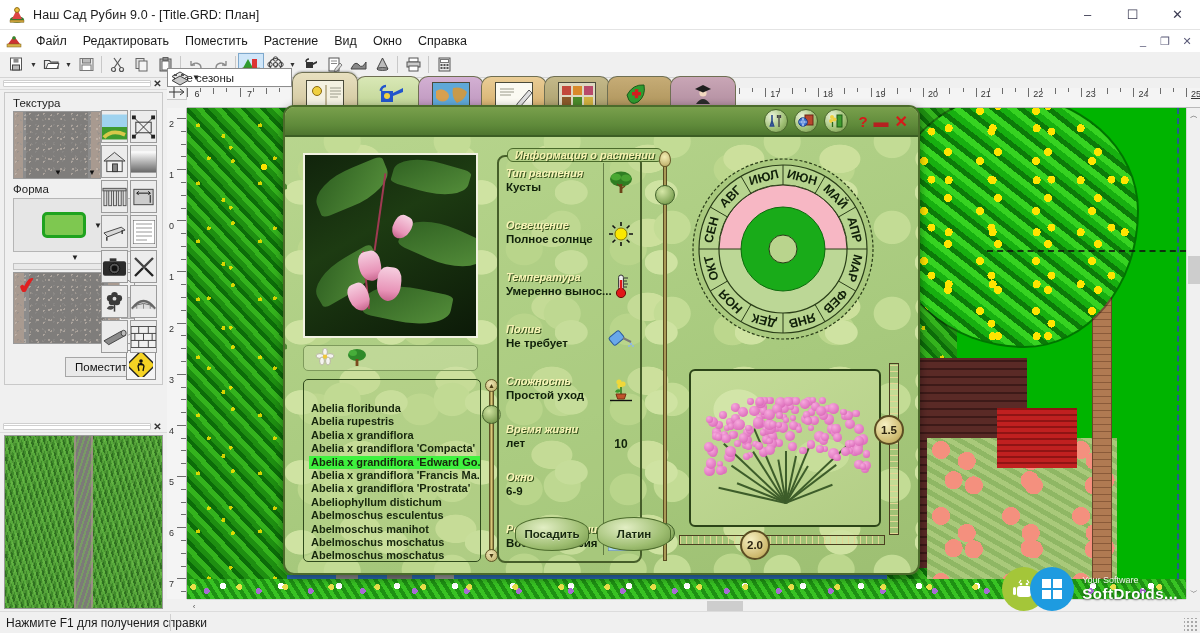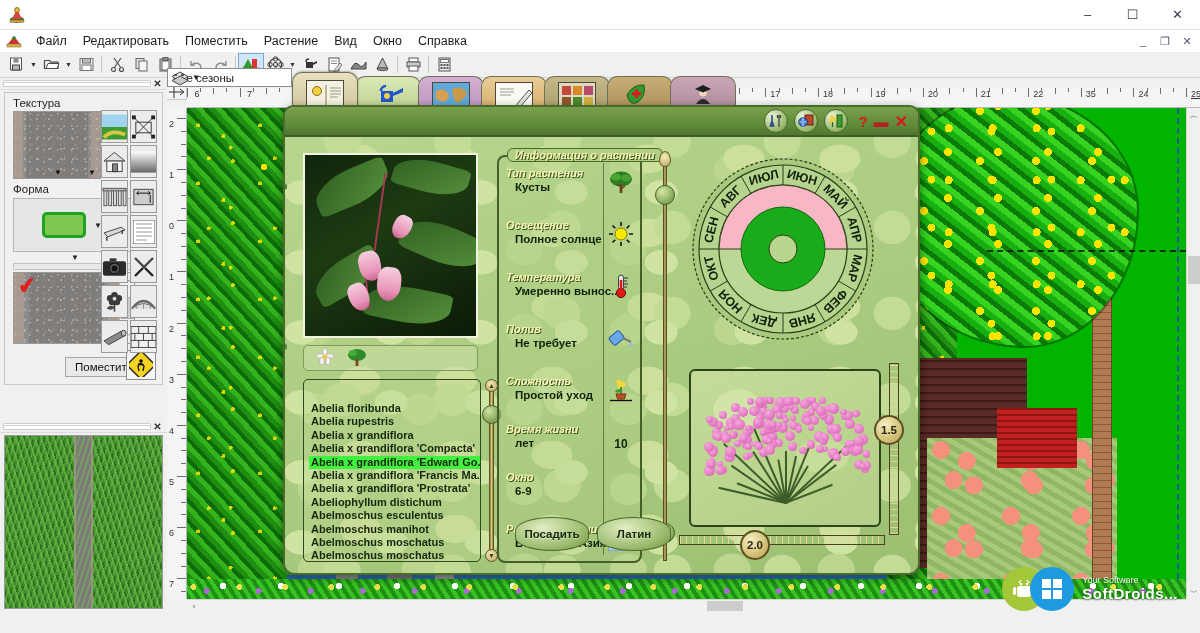--- a/index.html
+++ b/index.html
@@ -298,21 +298,21 @@
   .infobox { position:absolute; left:212px; top:48px; width:145px; height:408px;
              border:2px solid #465e2a; border-radius:8px; background:rgba(180,208,136,.30); }
   .infobox-legend { position:absolute; left:8px; top:-9px; background:#b2cf85;
                     border:1px solid #4b6b2b; border-radius:6px; padding:0 7px;
                     font-size:11px; font-weight:bold; font-style:italic; color:#f6f2b0;
                     text-shadow:1px 1px 0 #36521d; white-space:nowrap; }
   .ib-divider { position:absolute; right:36px; top:6px; bottom:6px; width:1px; background:rgba(40,60,20,.55); }
   .ib-row { position:absolute; left:7px; width:104px; }
   .ib-key { font-size:11px; font-weight:bold; font-style:italic; color:#f8f4b6;
             text-shadow:1px 1px 0 #3a5420; line-height:13px; white-space:nowrap; }
-  .ib-val { font-size:11.5px; font-weight:bold; color:#10200a; line-height:14px; white-space:nowrap;margin-left:9px; }
+  .ib-val { font-size:11.5px; font-weight:bold; color:#10200a; line-height:14px; white-space:nowrap; }
   .ib-icon { position:absolute; right:5px; width:28px; height:26px;
              display:flex; align-items:center; justify-content:center; }
   .ib-num { font-size:12px; font-weight:bold; color:#12240b; }
 
   .stalk { position:absolute; left:372px; top:50px; width:16px; height:404px; }
   .stalk-rod { position:absolute; left:6px; top:0; bottom:0; width:4px;
                background:linear-gradient(90deg,#7c6c32,#d7c67a,#7c6c32); border:1px solid #594d22; }
   .stalk-knob { position:absolute; left:-2px; width:20px; height:20px; border-radius:50%;
                 background:radial-gradient(circle at 35% 30%,#d5e7a6,#84a75a 70%,#5d7d3c);
                 border:1px solid #41612a; }
@@ -396,20 +396,21 @@
 
   <div class="titlebar">
     <div class="title-icon">
       <svg width="18" height="18" viewBox="0 0 18 18">
         <ellipse cx="9" cy="13.5" rx="7" ry="3.2" fill="#2f7d2f"></ellipse>
         <path d="M4 13 L9 3 L14 13 Z" fill="#d44"></path>
         <circle cx="9" cy="4" r="2.4" fill="#f0c040" stroke="#8a6a10"></circle>
         <rect x="2" y="14" width="14" height="2.4" fill="#c8a13a" stroke="#6d5a1c" stroke-width=".4"></rect>
       </svg>
     </div>
+    <div class="title-text">Наш Сад Рубин 9.0 - [Title.GRD: План]</div>
     <div class="wincontrols">
       <div class="wc">–</div>
       <div class="wc">☐</div>
       <div class="wc close">✕</div>
     </div>
   </div>
 
   <div class="menubar">
     <div class="menu-app-icon">
       <svg width="16" height="14" viewBox="0 0 16 14">
@@ -953,21 +954,21 @@
       <div class="rh-num" style="left: 798.684px;">21</div>
       <div class="rh-tick" style="left: 801.829px; height: 4px;"></div>
       <div class="rh-tick" style="left: 814.974px; height: 6px;"></div>
       <div class="rh-tick" style="left: 828.118px; height: 4px;"></div>
       <div class="rh-tick major" style="left: 841.263px;"></div>
       <div class="rh-num" style="left: 851.263px;">22</div>
       <div class="rh-tick" style="left: 854.408px; height: 4px;"></div>
       <div class="rh-tick" style="left: 867.553px; height: 6px;"></div>
       <div class="rh-tick" style="left: 880.697px; height: 4px;"></div>
       <div class="rh-tick major" style="left: 893.842px;"></div>
-      <div class="rh-num" style="left: 903.842px;">35</div>
+      <div class="rh-num" style="left: 903.842px;">23</div>
       <div class="rh-tick" style="left: 906.987px; height: 4px;"></div>
       <div class="rh-tick" style="left: 920.132px; height: 6px;"></div>
       <div class="rh-tick" style="left: 933.276px; height: 4px;"></div>
       <div class="rh-tick major" style="left: 946.421px;"></div>
       <div class="rh-num" style="left: 956.421px;">24</div>
       <div class="rh-tick" style="left: 959.566px; height: 4px;"></div>
       <div class="rh-tick" style="left: 972.711px; height: 6px;"></div>
       <div class="rh-tick" style="left: 985.855px; height: 4px;"></div>
       <div class="rh-tick major" style="left: 999px;"></div>
       <div class="rh-num" style="left: 1009px; text-decoration: underline;">25</div>
@@ -1486,20 +1487,25 @@
   <div class="vscroll">
     <div class="sc-btn">︿</div>
     <div class="sc-thumb-v"></div>
     <div class="sc-btn" style="position:absolute;bottom:0;left:0;">﹀</div>
   </div>
   <div class="hscroll">
     <div class="sc-btn" style="height:12px;">‹</div>
     <div class="sc-thumb-h"></div>
   </div>
 
+  <div class="statusbar">
+    <div class="status-text">Нажмите F1 для получения справки</div>
+    <div class="status-div"></div>
+    <div class="grip-dots"></div>
+  </div>
 
   <div class="watermark">
     <div class="wm-android">
       <svg width="26" height="26" viewBox="0 0 26 26">
           <rect x="6" y="10" width="14" height="11" rx="3" fill="#fff"></rect>
           <circle cx="10" cy="8" r="1.3" fill="#fff"></circle>
           <circle cx="16" cy="8" r="1.3" fill="#fff"></circle>
           <path d="M8 7 L10 4 M18 7 L16 4" stroke="#fff" stroke-width="1.2"></path>
           <rect x="2" y="11" width="3" height="8" rx="1.5" fill="#fff"></rect>
           <rect x="21" y="11" width="3" height="8" rx="1.5" fill="#fff"></rect>

